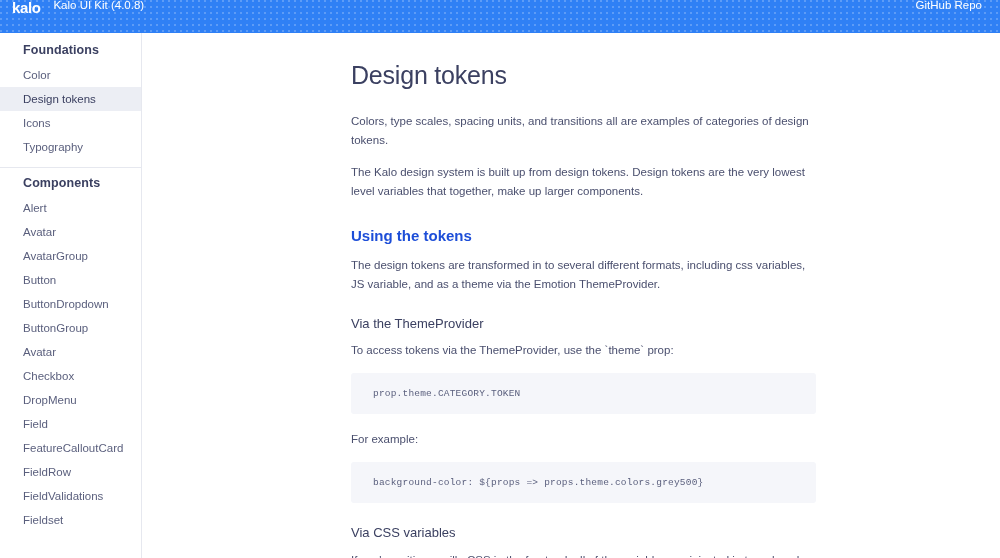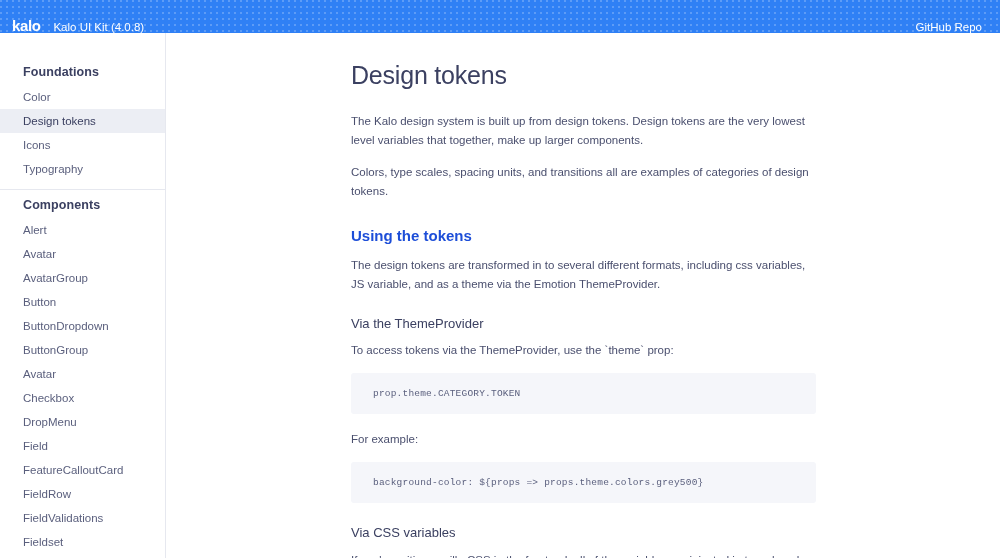--- a/index.html
+++ b/index.html
@@ -19,21 +19,21 @@
   .topbar {
     position: absolute;
     top: 0; left: 0;
     width: 1000px;
     height: 33px;
     background-color: #2f80f5;
     background-image:
       radial-gradient(circle at 1px 1px, rgba(255,255,255,0.22) 1px, transparent 0);
     background-size: 6px 6px;
     display: flex;
-    align-items: flex-end;
+    align-items: flex-start;
     z-index: 5;
   }
   .brand-logo {
     margin-left: 12px;
     color: #ffffff;
     font-size: 15px;
     font-weight: bold;
     letter-spacing: -0.4px;
     line-height: 1;
   }
@@ -50,26 +50,26 @@
     color: #ffffff;
     font-size: 11.5px;
     text-decoration: none;
     line-height: 1;
   }
 
   
   .sidebar {
     position: absolute;
     top: 33px; left: 0;
-    width: 166px;
+    width: 142px;
     height: 525px;
     background: #ffffff;
     border-right: 1px solid #e6e8ef;
     overflow: hidden;
-    padding-top: 26px;
+    padding-top: 4px;
   }
   .nav-section-title {
     padding: 6px 0 6px 23px;
     font-size: 12.5px;
     font-weight: bold;
     color: #3b4061;
     letter-spacing: 0.1px;
   }
   .nav-item {
     display: block;
@@ -182,22 +182,22 @@
   <a class="nav-item" href="#">FieldValidations</a>
   <a class="nav-item" href="#">Fieldset</a>
 
 </nav>
 
 <main class="content">
   <div class="content-inner">
 
     <h1 class="page-title">Design tokens</h1>
 
+    <p class="body-text">Colors, type scales, spacing units, and transitions all are examples of categories of design tokens.</p>
     <p class="body-text">The Kalo design system is built up from design tokens. Design tokens are the very lowest level variables that together, make up larger components.</p>
-    <p class="body-text">Colors, type scales, spacing units, and transitions all are examples of categories of design tokens.</p>
 
     <h2 class="section-title">Using the tokens</h2>
     <p class="body-text">The design tokens are transformed in to several different formats, including css variables, JS variable, and as a theme via the Emotion ThemeProvider.</p>
 
     <h3 class="subsection-title">Via the ThemeProvider</h3>
     <p class="body-text">To access tokens via the ThemeProvider, use the `theme` prop:</p>
     <pre class="code-block">prop.theme.CATEGORY.TOKEN</pre>
 
     <p class="body-text">For example:</p>
     <pre class="code-block">background-color: ${props =&gt; props.theme.colors.grey500}</pre>

